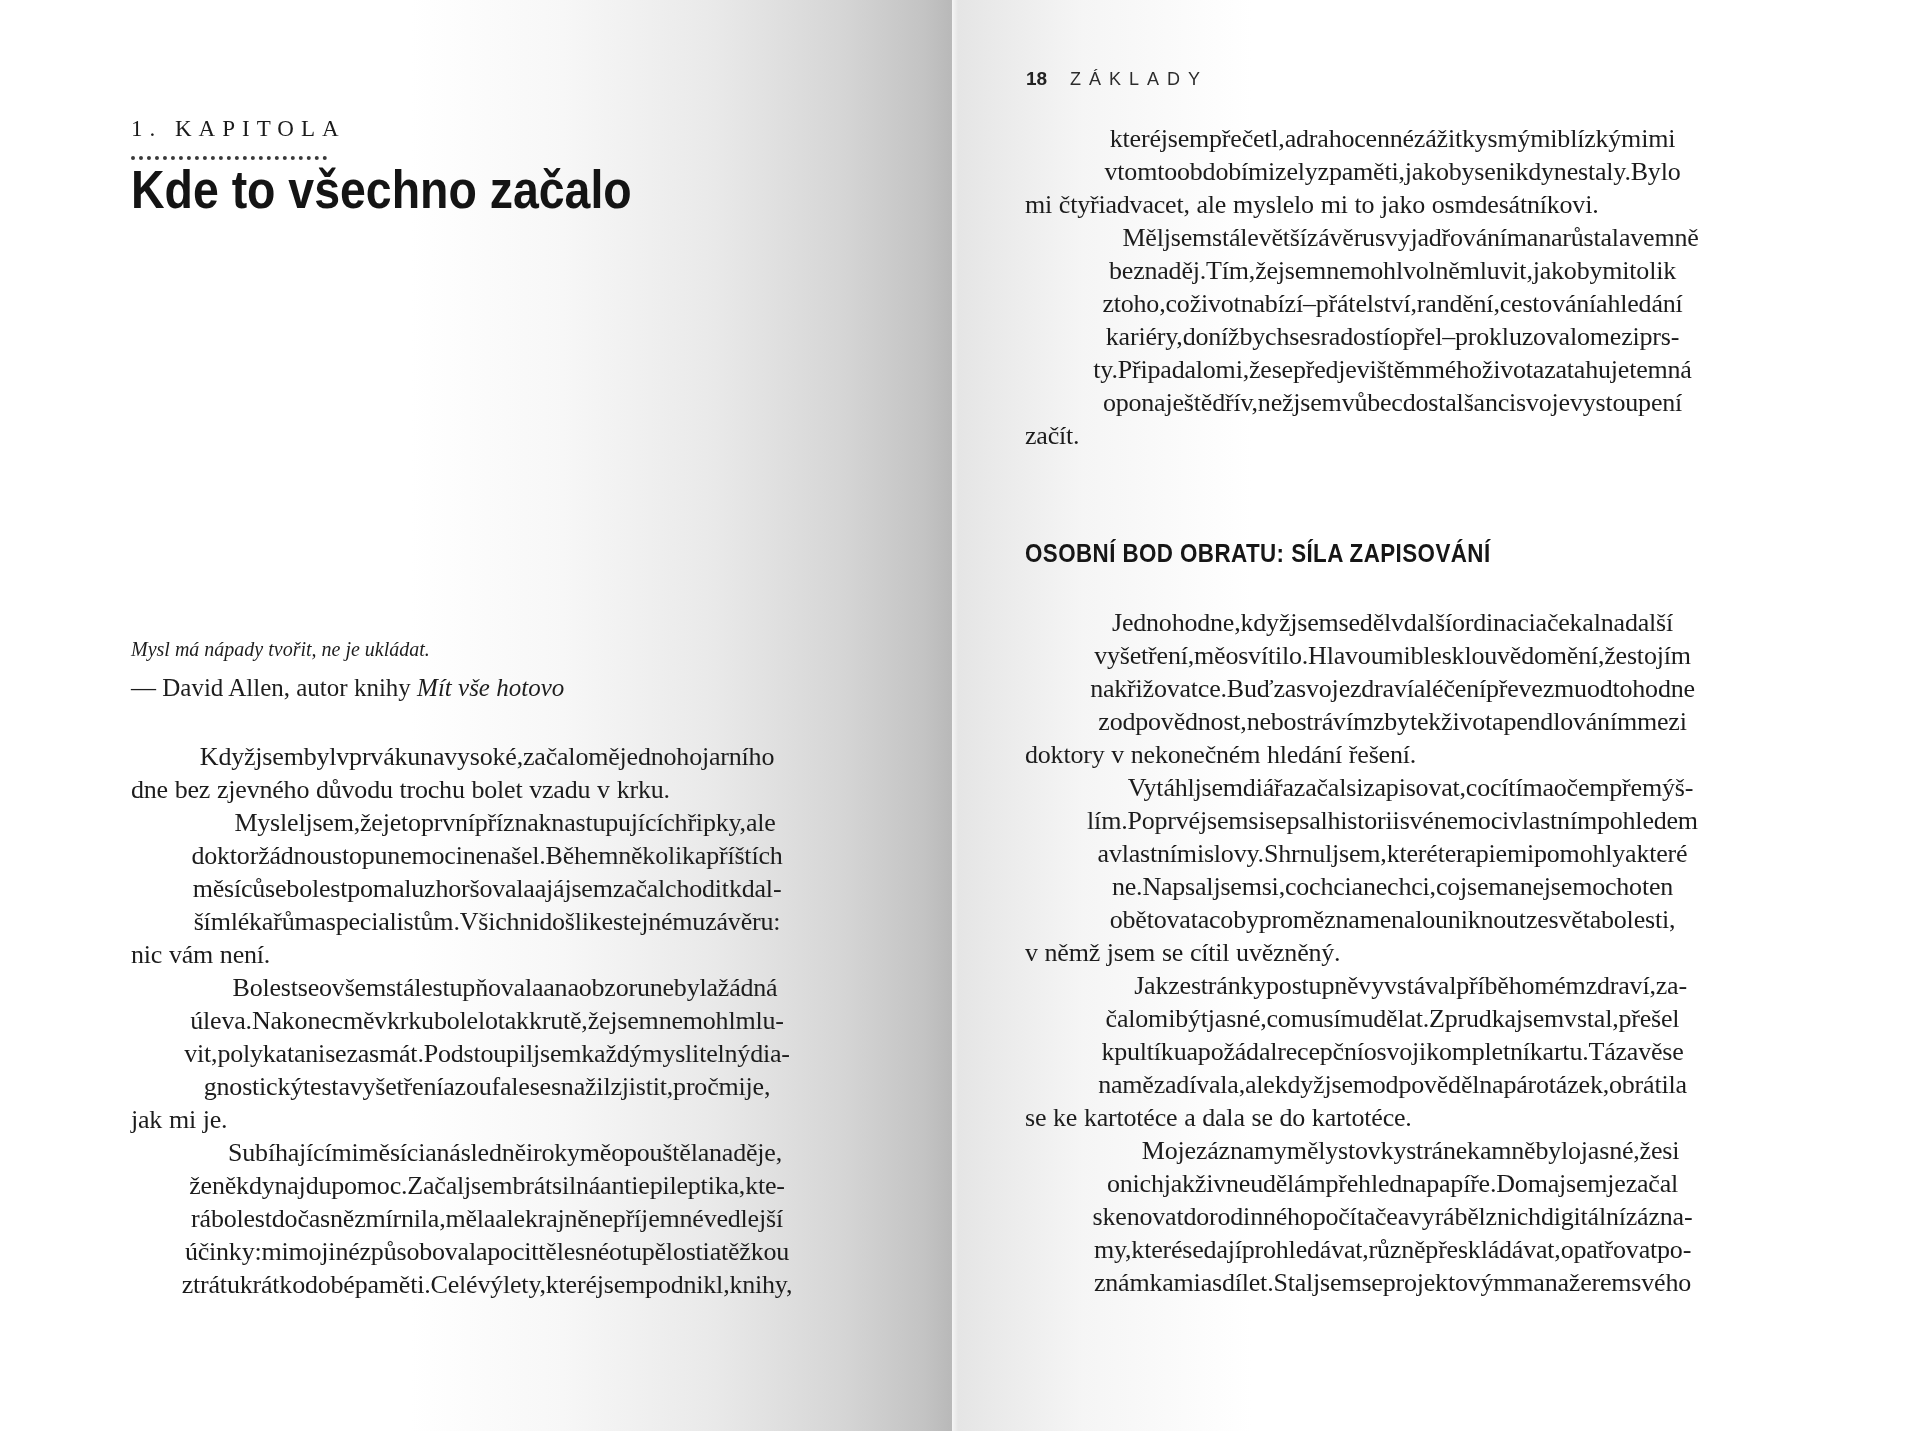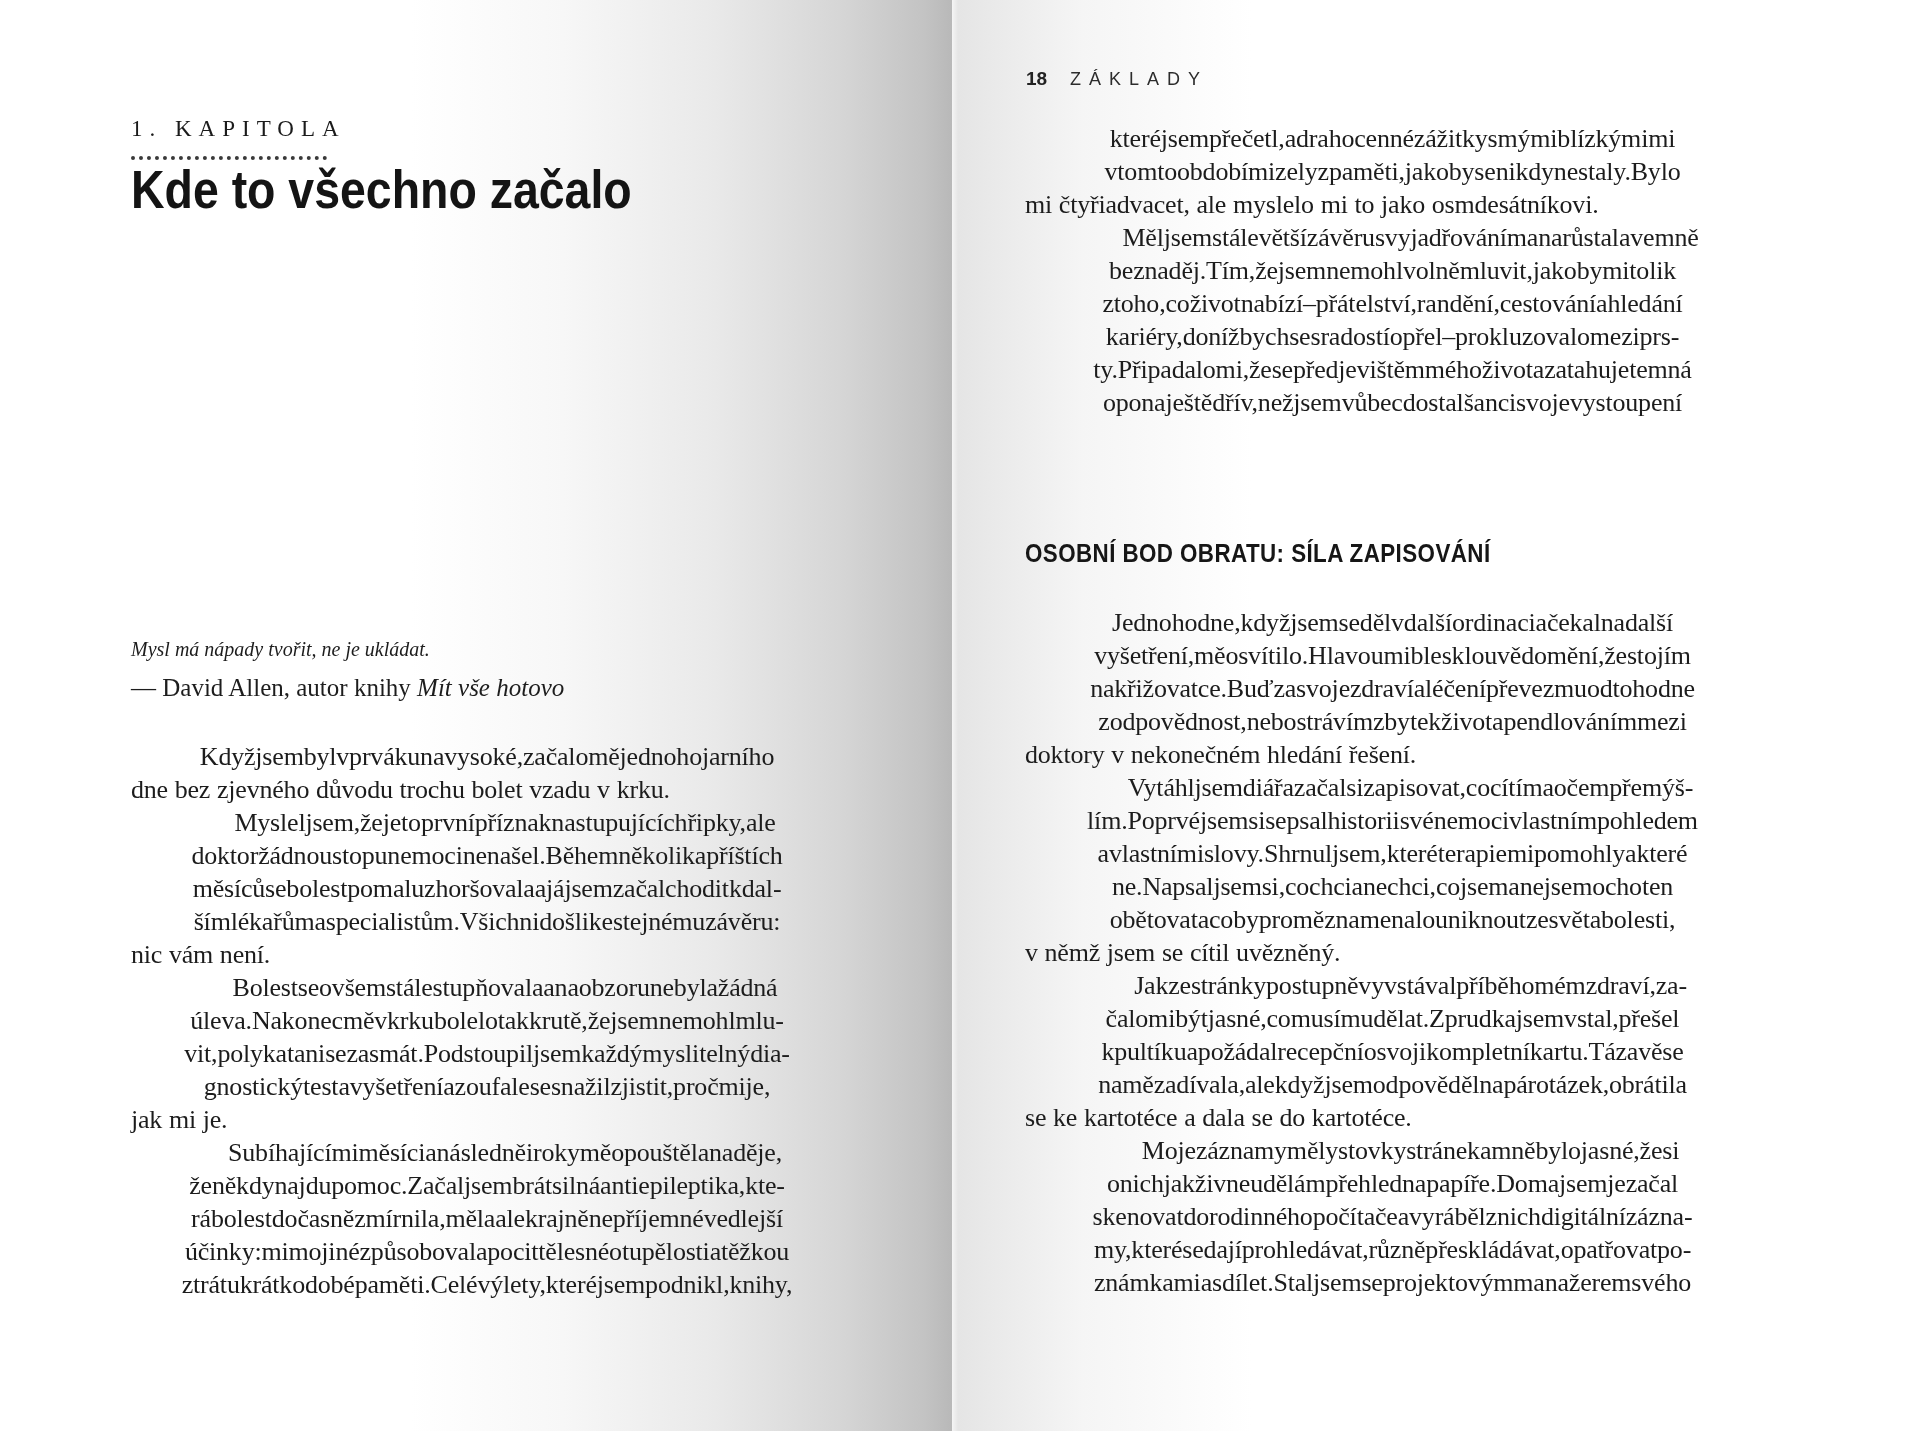--- a/index.html
+++ b/index.html
@@ -131,20 +131,21 @@
   <div class="body-block right-body-top">
       <div class="line just"><span>které</span><span>jsem</span><span>přečetl,</span><span>a</span><span>drahocenné</span><span>zážitky</span><span>s</span><span>mými</span><span>blízkými</span><span>mi</span></div>
       <div class="line just"><span>v</span><span>tomto</span><span>období</span><span>mizely</span><span>z</span><span>paměti,</span><span>jako</span><span>by</span><span>se</span><span>nikdy</span><span>nestaly.</span><span>Bylo</span></div>
       <div class="line end"><span>mi</span><span>čtyřiadvacet,</span><span>ale</span><span>myslelo</span><span>mi</span><span>to</span><span>jako</span><span>osmdesátníkovi.</span></div>
       <div class="line just ind"><span>Měl</span><span>jsem</span><span>stále</span><span>větší</span><span>závěru</span><span>s</span><span>vyjadřováním</span><span>a</span><span>narůstala</span><span>ve</span><span>mně</span></div>
       <div class="line just"><span>beznaděj.</span><span>Tím,</span><span>že</span><span>jsem</span><span>nemohl</span><span>volně</span><span>mluvit,</span><span>jako</span><span>by</span><span>mi</span><span>tolik</span></div>
       <div class="line just"><span>z</span><span>toho,</span><span>co</span><span>život</span><span>nabízí</span><span>–</span><span>přátelství,</span><span>randění,</span><span>cestování</span><span>a</span><span>hledání</span></div>
       <div class="line just"><span>kariéry,</span><span>do</span><span>níž</span><span>bych</span><span>se</span><span>s</span><span>radostí</span><span>opřel</span><span>–</span><span>prokluzovalo</span><span>mezi</span><span>prs-</span></div>
       <div class="line just"><span>ty.</span><span>Připadalo</span><span>mi,</span><span>že</span><span>se</span><span>před</span><span>jevištěm</span><span>mého</span><span>života</span><span>zatahuje</span><span>temná</span></div>
       <div class="line just"><span>opona</span><span>ještě</span><span>dřív,</span><span>než</span><span>jsem</span><span>vůbec</span><span>dostal</span><span>šanci</span><span>svoje</span><span>vystoupení</span></div>
+      <div class="line end"><span>začít.</span></div>
     </div>
 
   <h2 class="section-heading" style="margin:0">OSOBNÍ BOD OBRATU: SÍLA ZAPISOVÁNÍ</h2>
 
   <div class="body-block right-body-bottom">
       <div class="line just"><span>Jednoho</span><span>dne,</span><span>když</span><span>jsem</span><span>seděl</span><span>v</span><span>další</span><span>ordinaci</span><span>a</span><span>čekal</span><span>na</span><span>další</span></div>
       <div class="line just"><span>vyšetření,</span><span>mě</span><span>osvítilo.</span><span>Hlavou</span><span>mi</span><span>blesklo</span><span>uvědomění,</span><span>že</span><span>stojím</span></div>
       <div class="line just"><span>na</span><span>křižovatce.</span><span>Buď</span><span>za</span><span>svoje</span><span>zdraví</span><span>a</span><span>léčení</span><span>převezmu</span><span>od</span><span>toho</span><span>dne</span></div>
       <div class="line just"><span>zodpovědnost,</span><span>nebo</span><span>strávím</span><span>zbytek</span><span>života</span><span>pendlováním</span><span>mezi</span></div>
       <div class="line end"><span>doktory</span><span>v</span><span>nekonečném</span><span>hledání</span><span>řešení.</span></div>

